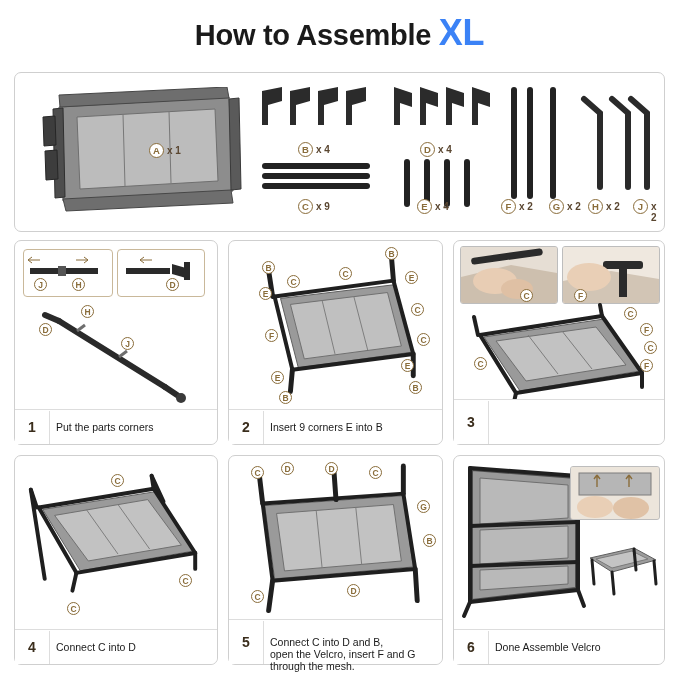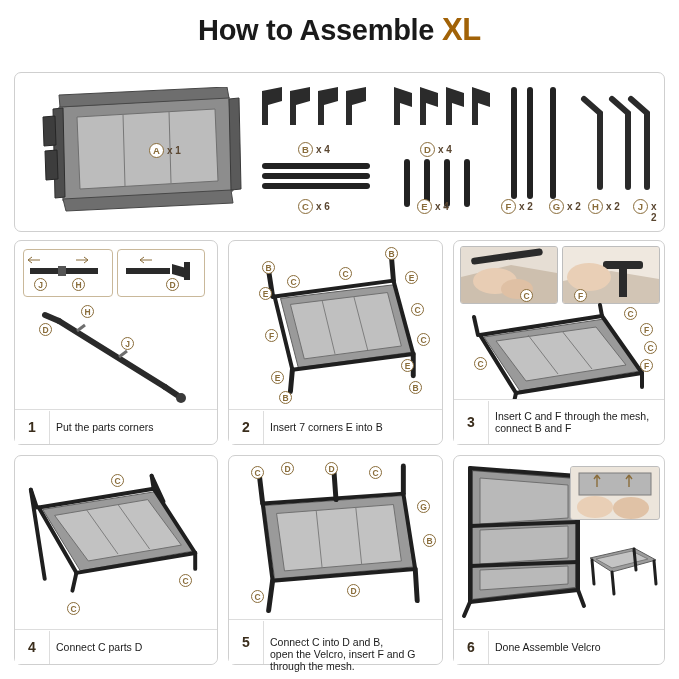--- a/index.html
+++ b/index.html
@@ -8,21 +8,21 @@
     background: #ffffff;
     font-family: "Liberation Sans", sans-serif;
     color: #1a1a1a;
     overflow: hidden;
   }
   .page { position: relative; width: 679px; height: 679px; }
 
   
   .header { text-align:center; padding-top: 12px; }
   .title { font-size: 29px; font-weight: bold; letter-spacing: -0.3px; }
-  .title .xl { color:#a16207; font-size: 31px; }
+  .title .xl { color:#3b82f6; font-size: 36px; }
   .subtitle { font-size: 13.5px; margin-top: 2px; color:#2b2b2b; }
 
   
   .panel {
     position:absolute;
     border:1px solid #cfcfcf;
     border-radius:7px;
     background:#fff;
     box-sizing:border-box;
   }
@@ -132,21 +132,21 @@
     </div>
     <div class="badge" style="left:283px;top:69px;">B</div>
     <div class="qty" style="left:301px;top:71px;">x 4</div>
 
     <div style="position:absolute;left:247px;top:88px;width:110px;height:48px;">
       <div class="tube" style="left:0;top:2px;width:108px;height:6px;"></div>
       <div class="tube" style="left:0;top:12px;width:108px;height:6px;"></div>
       <div class="tube" style="left:0;top:22px;width:108px;height:6px;"></div>
     </div>
     <div class="badge" style="left:283px;top:126px;">C</div>
-    <div class="qty" style="left:301px;top:128px;">x 6</div>
+    <div class="qty" style="left:301px;top:128px;">x 9</div>
 
     <div style="position:absolute;left:375px;top:12px;width:102px;height:58px;">
       <svg class="art" viewBox="0 0 102 58">
         <g fill="#2b2b2b">
           <polygon points="4,2 22,8 22,22 10,18 10,40 4,40"></polygon>
           <polygon points="30,2 48,8 48,22 36,18 36,40 30,40"></polygon>
           <polygon points="56,2 74,8 74,22 62,18 62,40 56,40"></polygon>
           <polygon points="82,2 100,8 100,22 88,18 88,40 82,40"></polygon>
         </g>
       </svg>
@@ -281,21 +281,21 @@
       <div class="badge sm" style="left:182px;top:62px;">C</div>
       <div class="badge sm" style="left:188px;top:92px;">C</div>
       <div class="badge sm" style="left:36px;top:88px;">F</div>
       <div class="badge sm" style="left:42px;top:130px;">E</div>
       <div class="badge sm" style="left:50px;top:150px;">B</div>
       <div class="badge sm" style="left:172px;top:118px;">E</div>
       <div class="badge sm" style="left:180px;top:140px;">B</div>
     </div>
     <div class="step-caption">
       <div class="step-num">2</div>
-      <div class="step-text">Insert 7 corners E into B</div>
+      <div class="step-text">Insert 9 corners E into B</div>
     </div>
   </div>
 
   <div class="panel step s3">
     <div class="step-body">
 
       <div class="photo" style="left:6px;top:5px;width:96px;height:56px;">
         <svg class="art" viewBox="0 0 96 56">
           <rect x="0" y="0" width="96" height="56" fill="#e6ded4"></rect>
           <polygon points="0,30 50,18 96,26 96,56 0,56" fill="#cdbfae"></polygon>
@@ -333,22 +333,20 @@
         </g>
       </svg>
       <div class="badge sm" style="left:170px;top:66px;">C</div>
       <div class="badge sm" style="left:186px;top:82px;">F</div>
       <div class="badge sm" style="left:190px;top:100px;">C</div>
       <div class="badge sm" style="left:186px;top:118px;">F</div>
       <div class="badge sm" style="left:20px;top:116px;">C</div>
     </div>
     <div class="step-caption cap-tall">
       <div class="step-num">3</div>
-      <div class="step-text" style="white-space:pre-line;">Insert C and F through the mesh,
-connect B and F</div>
     </div>
   </div>
 
   <div class="panel step s4">
     <div class="step-body">
       <svg class="art" viewBox="0 0 204 176">
         <polygon points="28,54 142,36 180,96 66,116" fill="#9a9a9a" stroke="#5e5e5e" stroke-width="1"></polygon>
         <polygon points="40,60 134,44 168,90 74,106" fill="#c2c2c2" stroke="#6f6f6f" stroke-width="1"></polygon>
         <line x1="72" y1="54" x2="104" y2="99" stroke="#7d7d7d"></line>
         <line x1="104" y1="49" x2="136" y2="94" stroke="#7d7d7d"></line>
@@ -367,21 +365,21 @@
           <path d="M16,34 L30,124"></path>
           <path d="M138,20 L150,46"></path>
         </g>
       </svg>
       <div class="badge sm" style="left:96px;top:18px;">C</div>
       <div class="badge sm" style="left:164px;top:118px;">C</div>
       <div class="badge sm" style="left:52px;top:146px;">C</div>
     </div>
     <div class="step-caption">
       <div class="step-num">4</div>
-      <div class="step-text">Connect C parts D</div>
+      <div class="step-text">Connect C into D</div>
     </div>
   </div>
 
   <div class="panel step s5">
     <div class="step-body">
       <svg class="art" viewBox="0 0 215 166">
         <polygon points="36,50 176,40 186,112 46,124" fill="#9a9a9a" stroke="#5e5e5e" stroke-width="1"></polygon>
         <polygon points="48,58 166,49 174,106 56,116" fill="#c2c2c2" stroke="#6f6f6f" stroke-width="1"></polygon>
         <line x1="88" y1="55" x2="94" y2="113" stroke="#7d7d7d"></line>
         <line x1="128" y1="52" x2="134" y2="110" stroke="#7d7d7d"></line>

